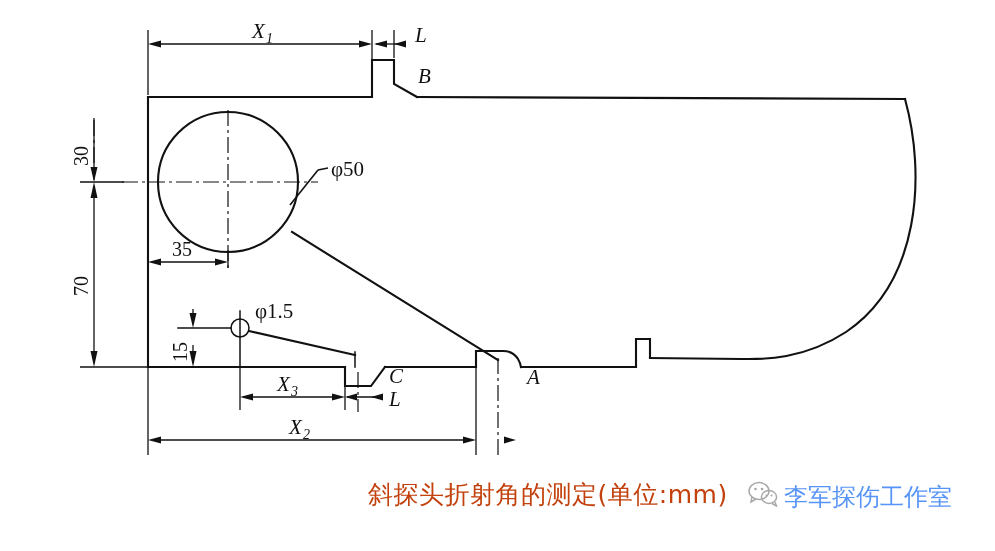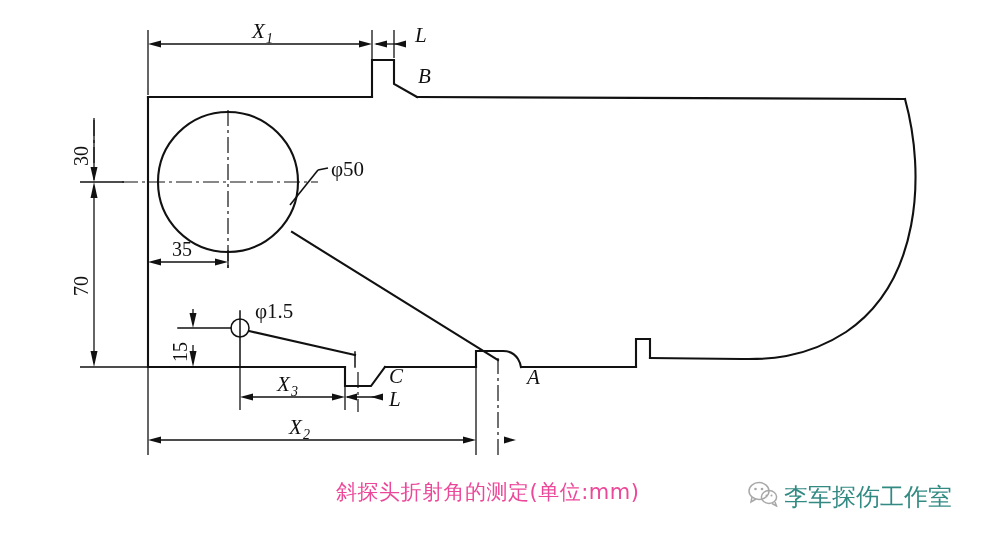--- a/index.html
+++ b/index.html
@@ -53,42 +53,42 @@
     font-size: 21px;
   }
   text.sub {
     font-family: "Liberation Serif", "DejaVu Serif", serif;
     fill: #111111;
     font-style: italic;
     font-size: 14px;
   }
   .caption {
     position: absolute;
-    left: 336px;
+    left: 368px;
     top: 478px;
     font-family: "DejaVu Sans", "Liberation Sans", sans-serif;
-    font-size: 21px;
-    color: #ec4899;
+    font-size: 25px;
+    color: #c2410c;
     letter-spacing: 0.5px;
     white-space: nowrap;
   }
   .watermark {
     position: absolute;
     left: 748px;
     top: 481px;
     display: flex;
     align-items: center;
     gap: 6px;
     color: #9a9a9a;
     font-family: "DejaVu Sans", "Liberation Sans", sans-serif;
     font-size: 24px;
     white-space: nowrap;
     opacity: 0.85;
   }
-  .watermark .wm-text { color: #0f766e; }
+  .watermark .wm-text { color: #3b82f6; }
 </style>
 </head>
 <body>
 
 <div id="figure-root">
 
   <svg class="drawing" viewBox="0 0 995 551">
 
     <path class="solid" d="M148,97 L148,367"></path>
 

